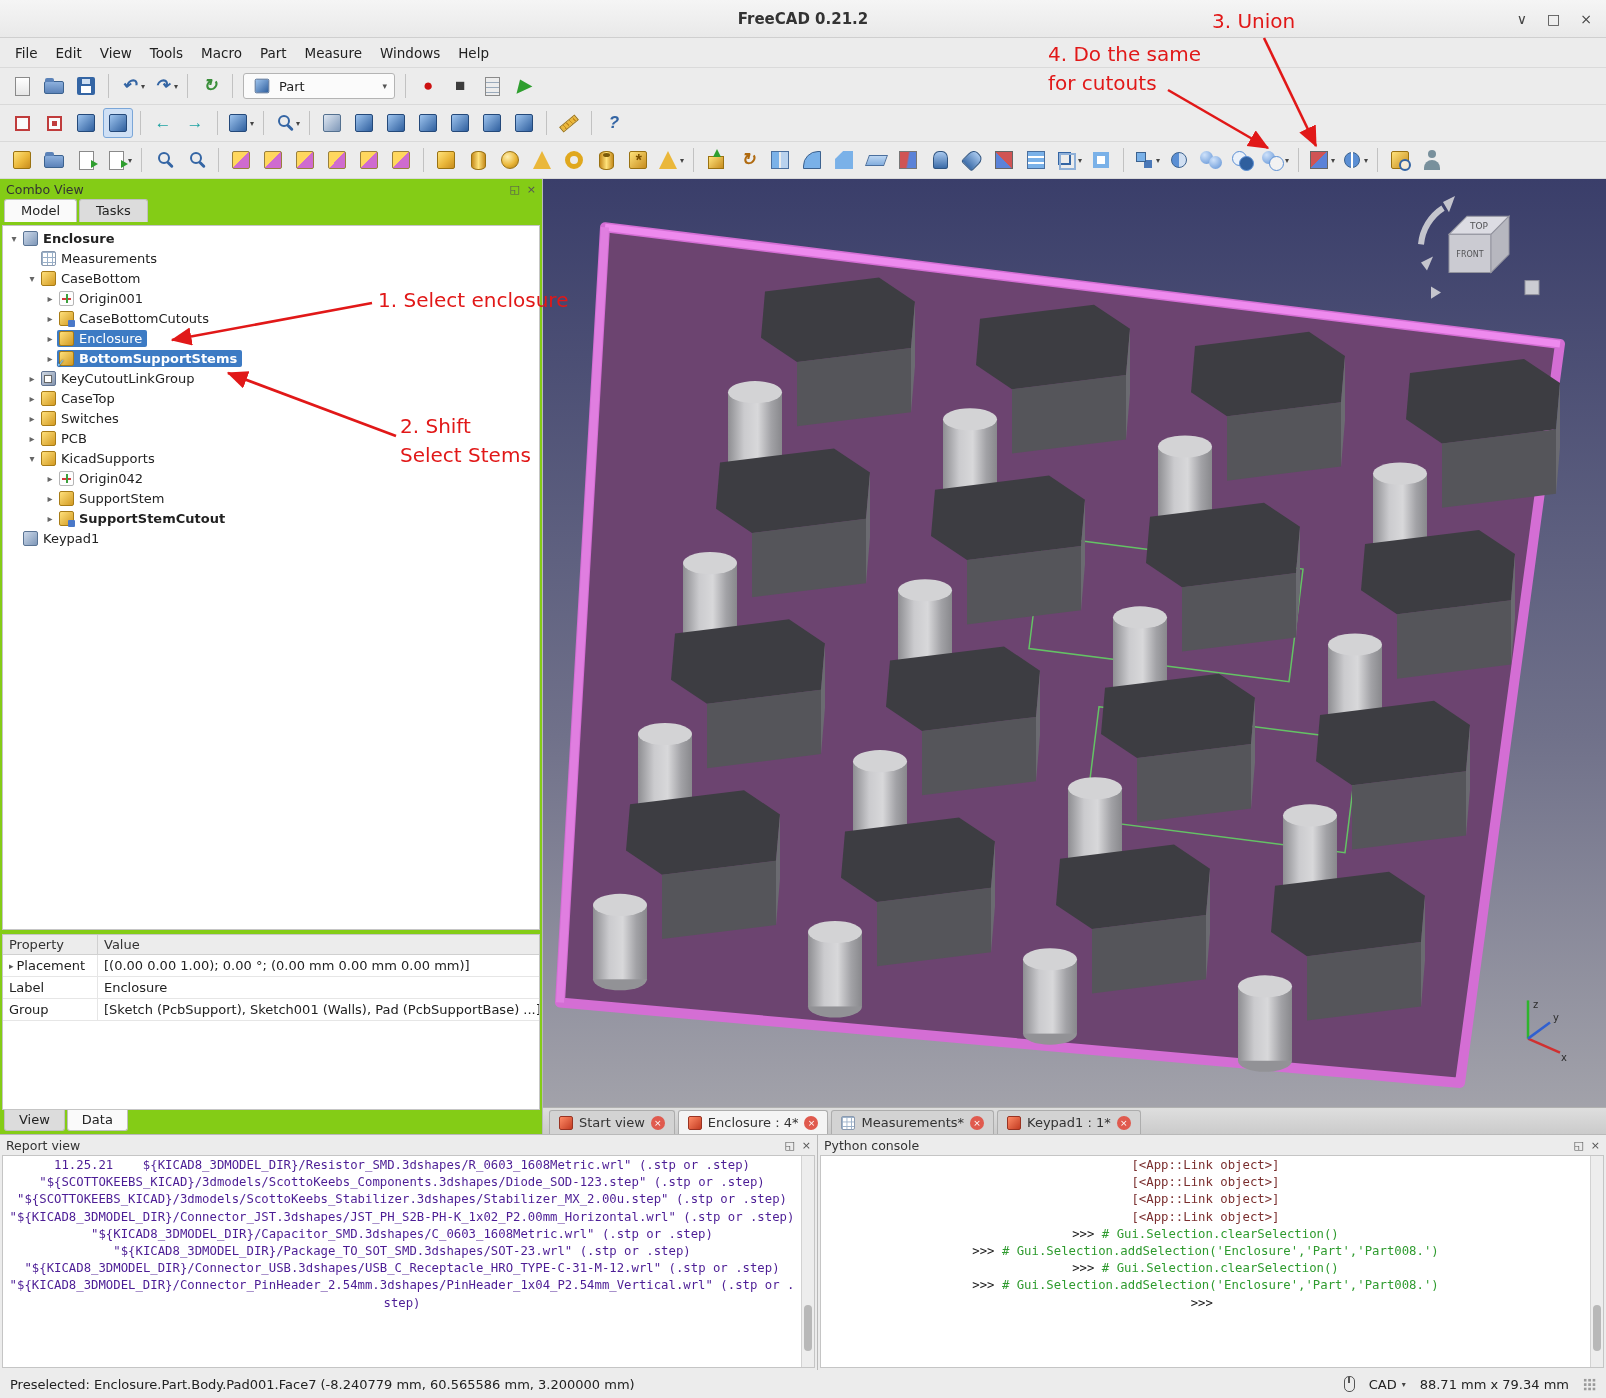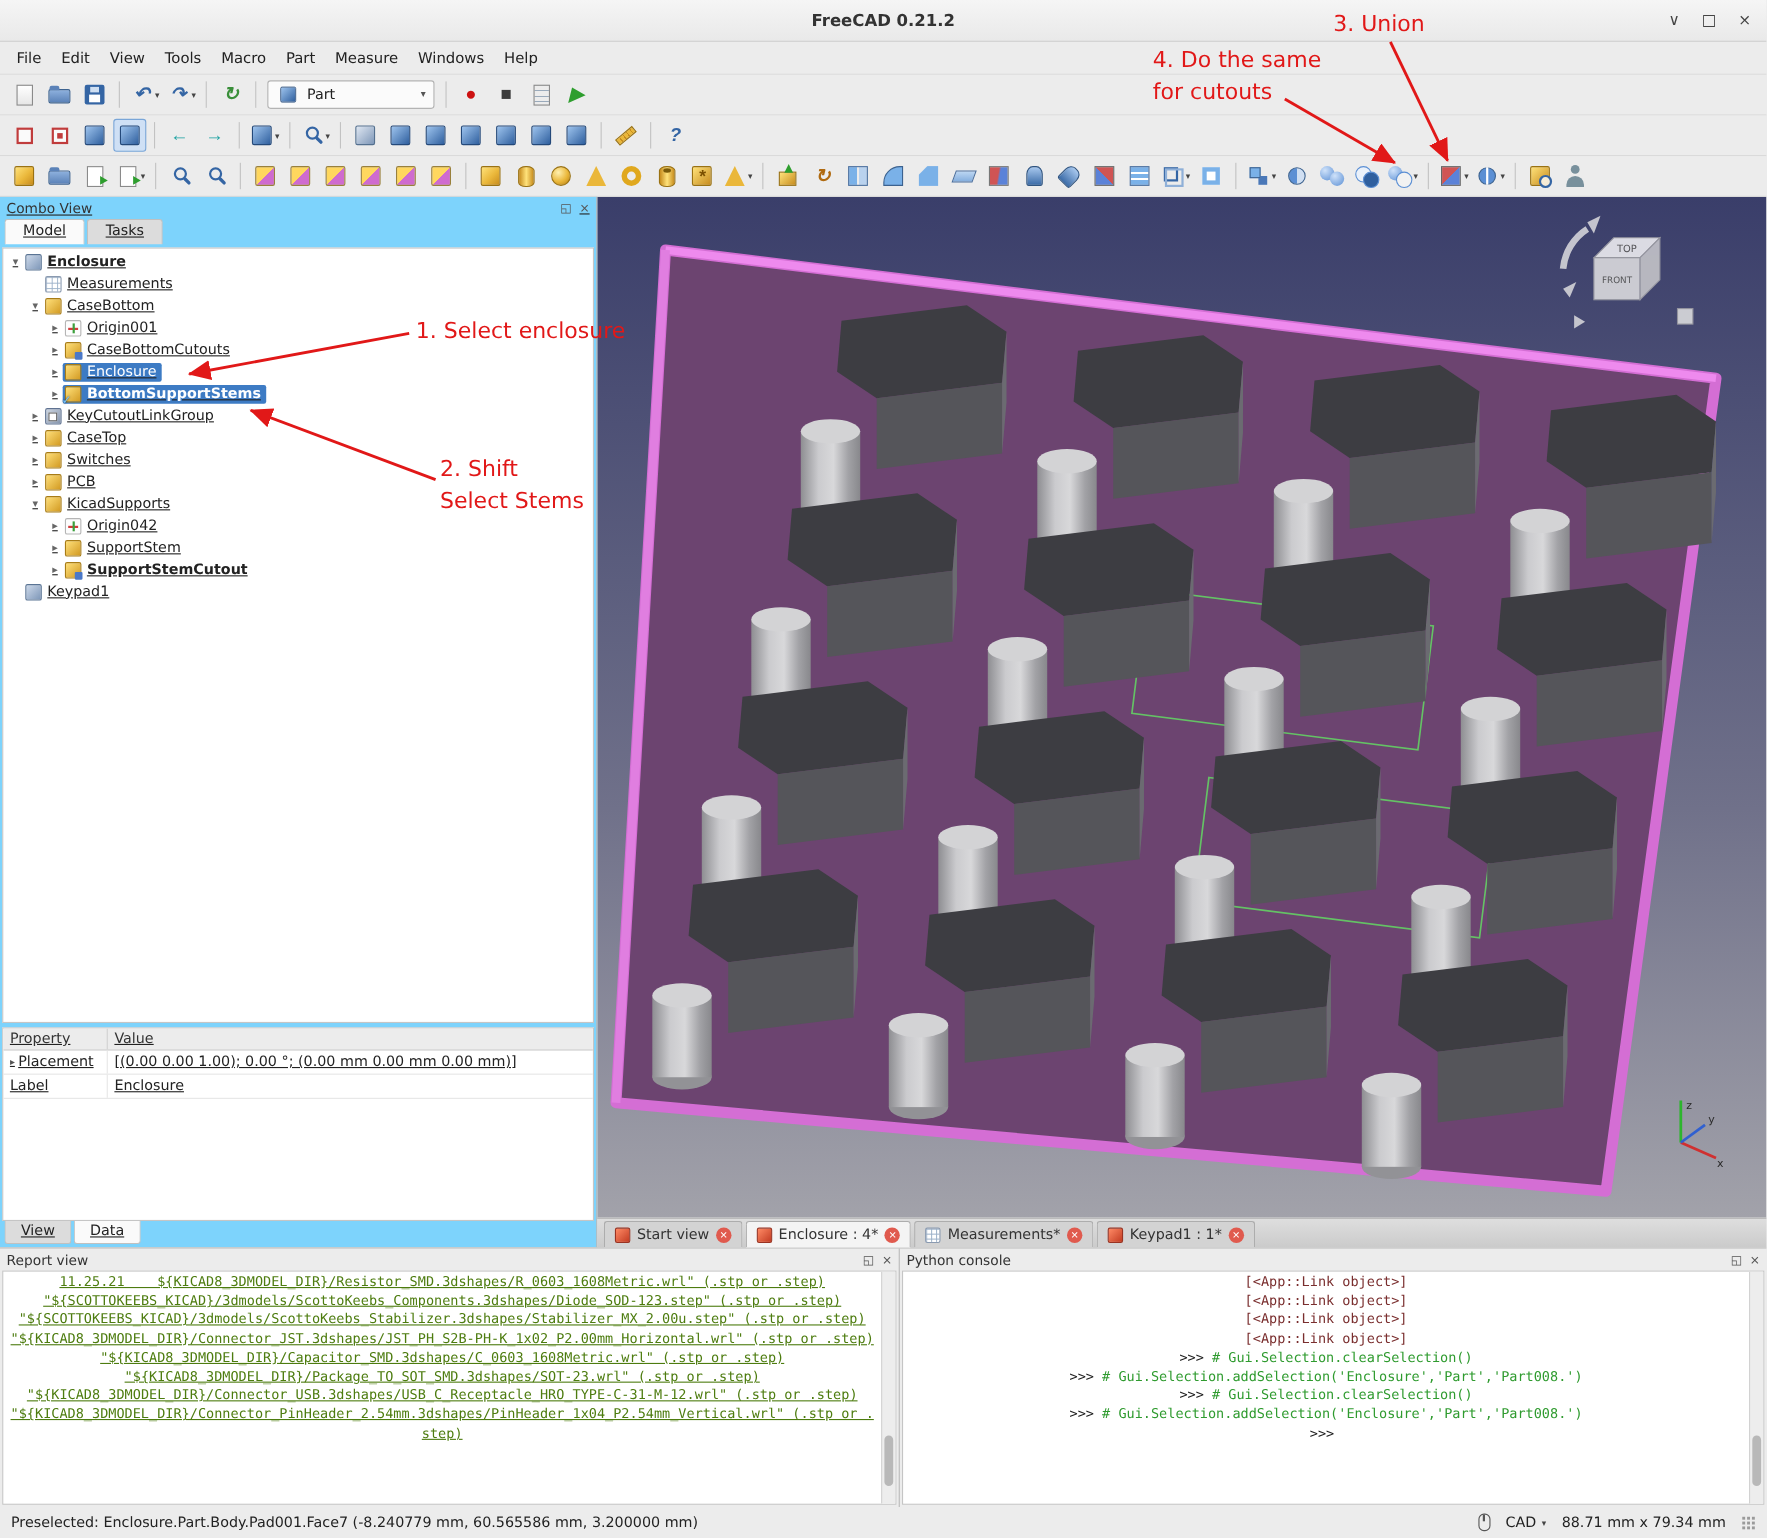--- a/index.html
+++ b/index.html
@@ -93,21 +93,21 @@
   .s-join { width:18px; height:18px; margin:2px; background:linear-gradient(135deg,#d05454 0 50%,#5b82d8 50% 100%); border:1px solid #666; }
   .s-splitb { width:16px; height:16px; margin:3px; border-radius:50%; background:#5b8fd4; border:1px solid #3c628f; }
   .s-splitb::after { content:""; position:absolute; left:6px; top:-1px; width:2px; height:16px; background:#fff; }
   .s-cubemag { width:18px; height:18px; margin:2px; background:linear-gradient(135deg,#ffe27a,#c78c1e); border:1px solid #9a7212; border-radius:2px; }
   .s-cubemag::after { content:""; position:absolute; right:-3px; bottom:-3px; width:8px; height:8px; border:2.5px solid #3465a4; border-radius:50%; background:#ffffffcc; }
   .s-person::before { content:""; position:absolute; top:1px; left:7px; width:8px; height:8px; border-radius:50%; background:#78909c; }
   .s-person::after { content:""; position:absolute; bottom:1px; left:3px; width:16px; height:10px; border-radius:8px 8px 0 0; background:#78909c; }
 
   
   .main { flex:1; display:flex; min-height:0; }
-  .combo { width:543px; flex:none; background:#7dd3fc; border-right:1px solid #b9b9b9; display:flex; flex-direction:column;text-decoration:underline; }
+  .combo { width:543px; flex:none; background:#84cc16; border-right:1px solid #b9b9b9; display:flex; flex-direction:column; }
   .combo-header, .panel-header { height:20px; display:flex; align-items:center; padding:0 6px; font-size:12.5px; color:#333; flex:none; }
   .hsp { flex:1; }
   .panelbtn { font-size:11px; color:#555; margin-left:7px; }
   .combo-tabs { display:flex; padding-left:4px; height:26px; align-items:flex-start; gap:2px; flex:none; }
   .ctab { padding:3px 16px 4px; font-size:13px; background:#dcdcdc; border:1px solid #c0c0c0; border-bottom:none; border-radius:3px 3px 0 0; }
   .ctab.active { background:#fafafa; }
   .tree { flex:1; background:#fff; border:1px solid #c5c5c5; margin:0 2px; overflow:hidden; padding-top:2px; }
   .trow { height:20px; display:flex; align-items:center; font-size:13px; color:#222; }
   .exp { width:14px; text-align:center; font-size:10px; color:#666; flex:none; }
   .rowbody { display:flex; align-items:center; padding:1px 5px 1px 2px; border-radius:2px; }
@@ -157,21 +157,21 @@
                background-size:4.5px 4.5px; }
   .dtclose { width:14px; height:14px; border-radius:50%; background:#e05a4e; color:#fff; font-size:9px; line-height:14px; text-align:center; flex:none; }
 
   
   .panels { height:236px; display:flex; border-top:1px solid #b9b9b9; background:#ececec; flex:none; }
   .panel { position:relative; display:flex; flex-direction:column; min-width:0;text-align:center; }
   .report { width:818px; flex:none; border-right:1px solid #b9b9b9; }
   .pycon { flex:1; }
   .panel-body { flex:1; background:#fff; border:1px solid #c5c5c5; margin:0 2px 2px; overflow:hidden; position:relative;
                 font-family:"DejaVu Sans Mono",monospace; font-size:12.3px; line-height:17.2px; padding:1px 18px 2px 5px; }
-  .rline { white-space:pre-wrap; word-break:break-all; color:#4d7c0f;text-decoration:underline; }
+  .rline { white-space:pre-wrap; word-break:break-all; color:#4c1d95; }
   .pline { white-space:pre-wrap; word-break:break-all; }
   .pout { color:#7a2e2e; }
   .pprompt { color:#202020; }
   .pcomment { color:#2f9b2f; }
   .vscroll { position:absolute; right:0; top:0; bottom:0; width:13px; background:#ededed; border-left:1px solid #d2d2d2; }
   .vthumb { position:absolute; left:2px; right:2px; height:46px; bottom:16px; background:#b8b8b8; border-radius:5px; }
 
   
   .statusbar { height:28px; display:flex; align-items:center; padding:0 10px; font-size:13px; gap:14px; flex:none; }
   .status-msg { flex:1; white-space:nowrap; overflow:hidden; }
@@ -598,20 +598,26 @@
                 <span class="pexp">▸</span>
                 <span>Placement</span>
               </div>
               <div class="c2">[(0.00 0.00 1.00); 0.00 °; (0.00 mm  0.00 mm  0.00 mm)]</div>
             </div>
             <div class="proprow">
               <div class="c1">
                 <span>Label</span>
               </div>
               <div class="c2">Enclosure</div>
+            </div>
+            <div class="proprow">
+              <div class="c1">
+                <span>Group</span>
+              </div>
+              <div class="c2">[Sketch (PcbSupport), Sketch001 (Walls), Pad (PcbSupportBase) ...]</div>
             </div>
           </div>
       </div>
       <div class="combo-bottom-tabs" id="comboBottomTabs">
           <div class="btab">View</div>
           <div class="btab active">Data</div>
         </div>
     </div>
 
     <div class="viewport">

